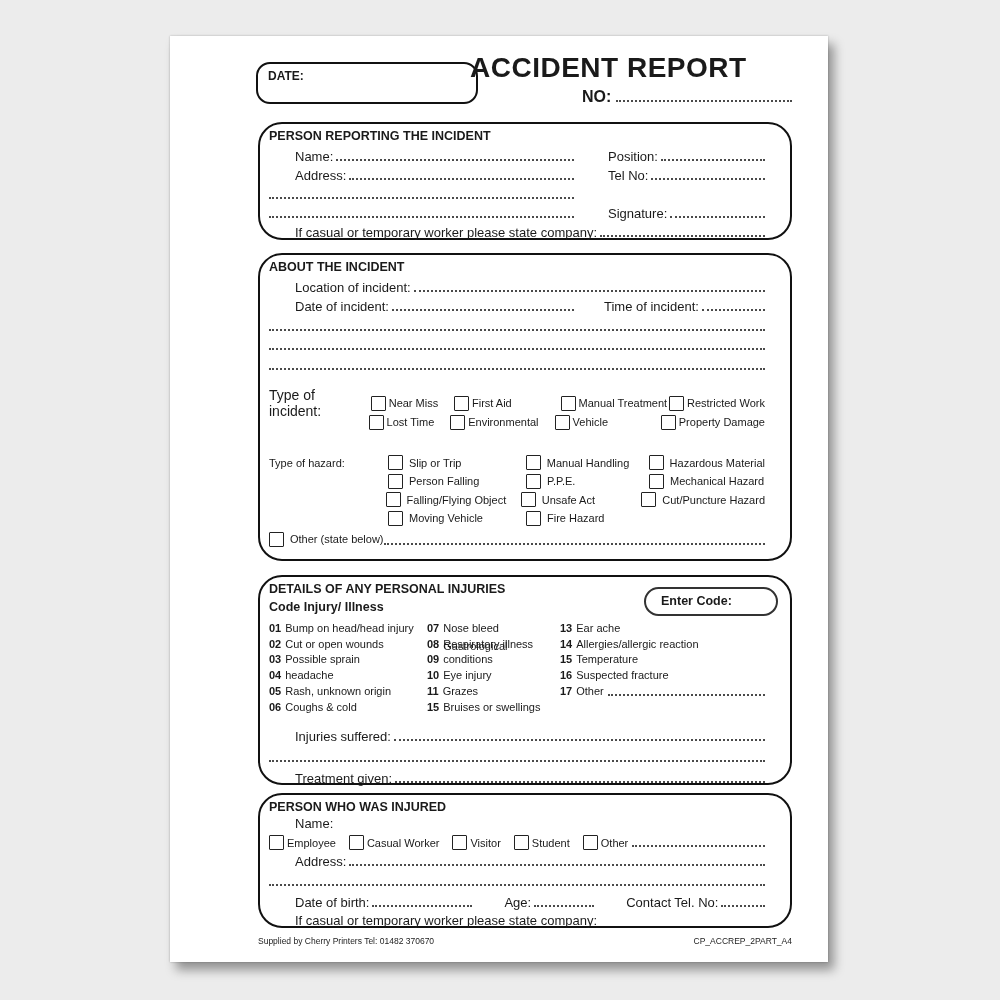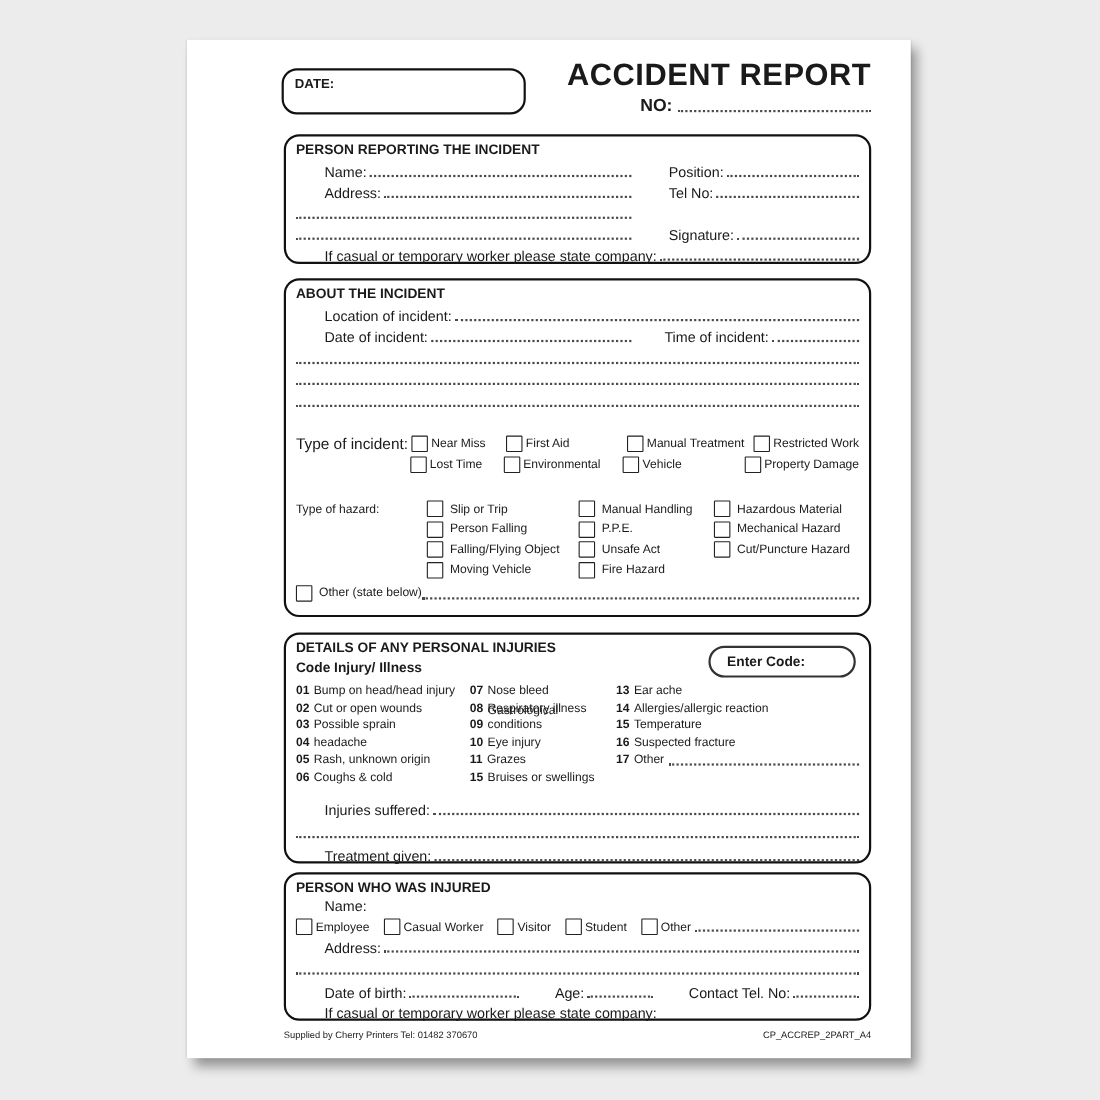--- a/index.html
+++ b/index.html
@@ -20,33 +20,33 @@
   
   .date-box{
     left:86px;top:26px;width:222px;height:42px;
     border:2px solid #111;border-radius:14px;
     padding:5px 0 0 10px;box-sizing:border-box;
     font-size:12px;font-weight:bold;
   }
   .main-title{
     left:300px;top:16px;width:322px;
     font-size:28px;font-weight:bold;letter-spacing:.5px;
-    text-align:right;white-space:nowrap;
+    text-align:left;white-space:nowrap;
   }
   .no-line{
     left:412px;top:50px;width:210px;height:19px;
     display:flex;align-items:flex-end;
   }
   .no-line .lbl{font-size:16px;font-weight:bold;line-height:17px;padding-right:5px;}
   
   .section{
     left:88px;width:534px;
-    border:2px solid #111;border-radius:14px;
+    border:2px solid #111;border-radius:24px;
     box-sizing:border-box;
-    padding:4px 9px 0 9px;
+    padding:4px 25px 0 9px;
   }
   .s1{top:86px;height:118px;}
   .s2{top:217px;height:308px;}
   .s3{top:539px;height:210px;}
   .s4{top:757px;height:135px;}
   .sec-title{font-size:12.5px;font-weight:bold;line-height:17px;}
   
   .row{display:flex;align-items:flex-end;height:19px;}
   .row .lbl{font-size:13px;line-height:14px;white-space:nowrap;padding-right:3px;margin-left:26px;}
   .dots{flex:1 1 auto;border-bottom:2px dotted #4a4a4a;margin-bottom:3px;min-width:10px;}

